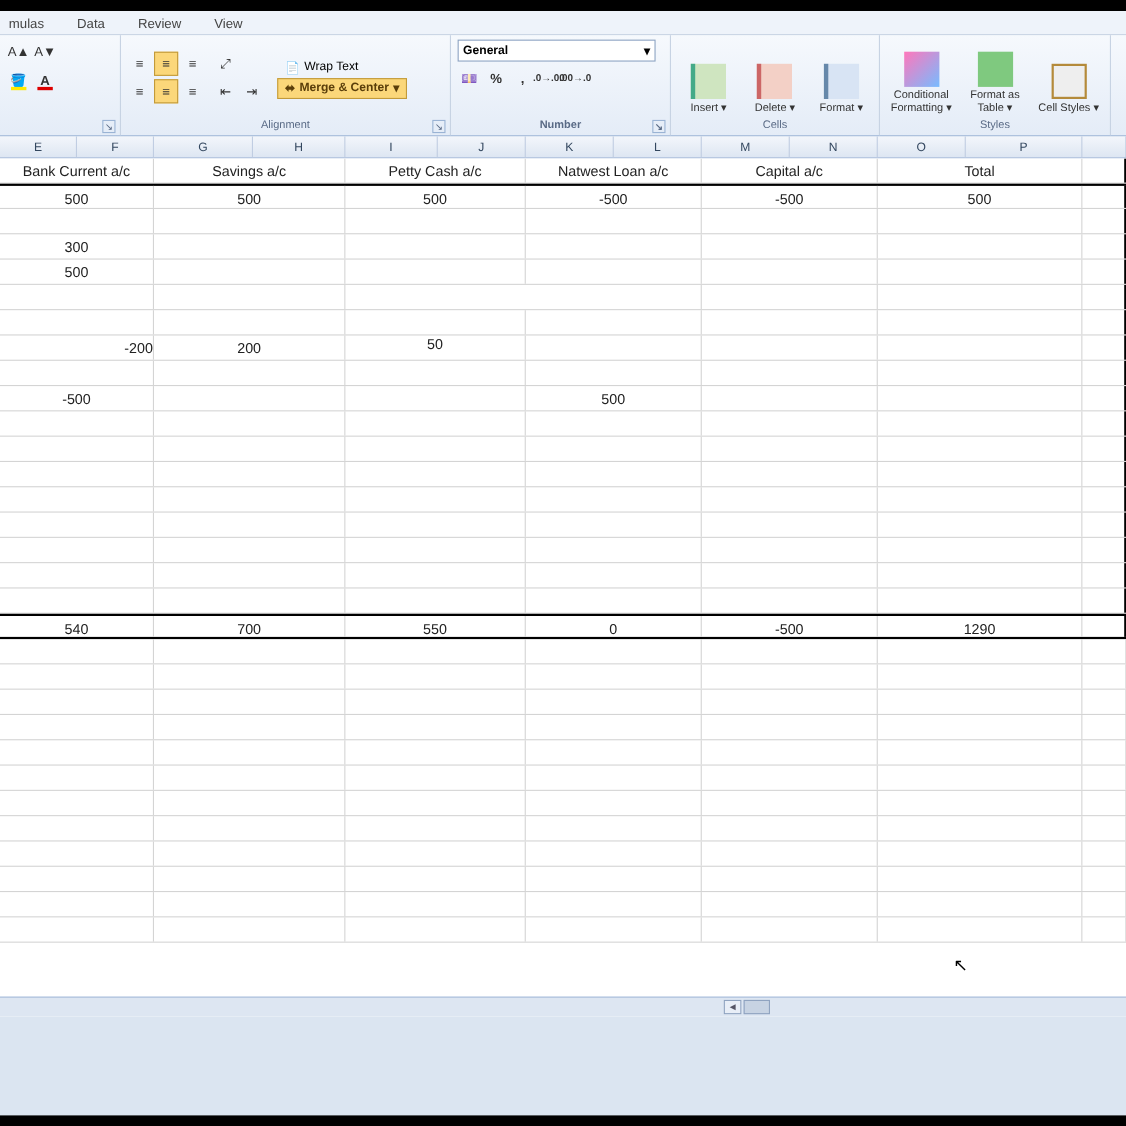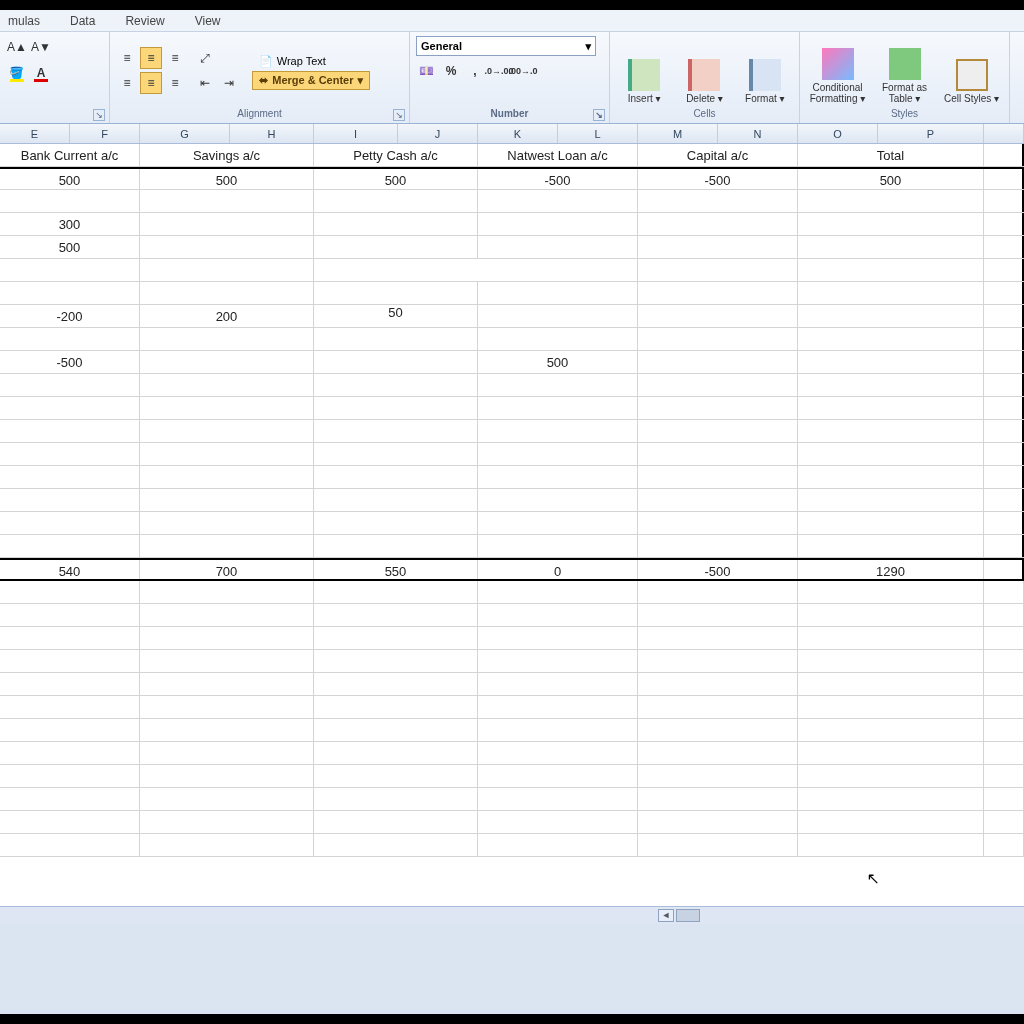--- a/index.html
+++ b/index.html
@@ -247,21 +247,21 @@
         <div class="grow">
           <div class="gcell" style="width: 140px;"></div>
           <div class="gcell" style="width: 174px;"></div>
           <div class="gcell" style="width: 164px;"></div>
           <div class="gcell" style="width: 160px;"></div>
           <div class="gcell" style="width: 160px;"></div>
           <div class="gcell" style="width: 186px;"></div>
           <div class="gcell cQ right-border"></div>
         </div>
         <div class="grow">
-          <div class="gcell" style="width: 140px;">-200</div>
+          <div class="gcell" style="width: 140px; text-align: right;">-200</div>
           <div class="gcell" style="width: 174px;">200</div>
           <div class="gcell" style="width: 164px;"></div>
           <div class="gcell" style="width: 160px;"></div>
           <div class="gcell" style="width: 160px;"></div>
           <div class="gcell" style="width: 186px;"></div>
           <div class="gcell cQ right-border"></div>
         </div>
         <div class="grow">
           <div class="gcell" style="width: 140px;"></div>
           <div class="gcell" style="width: 174px;"></div>

